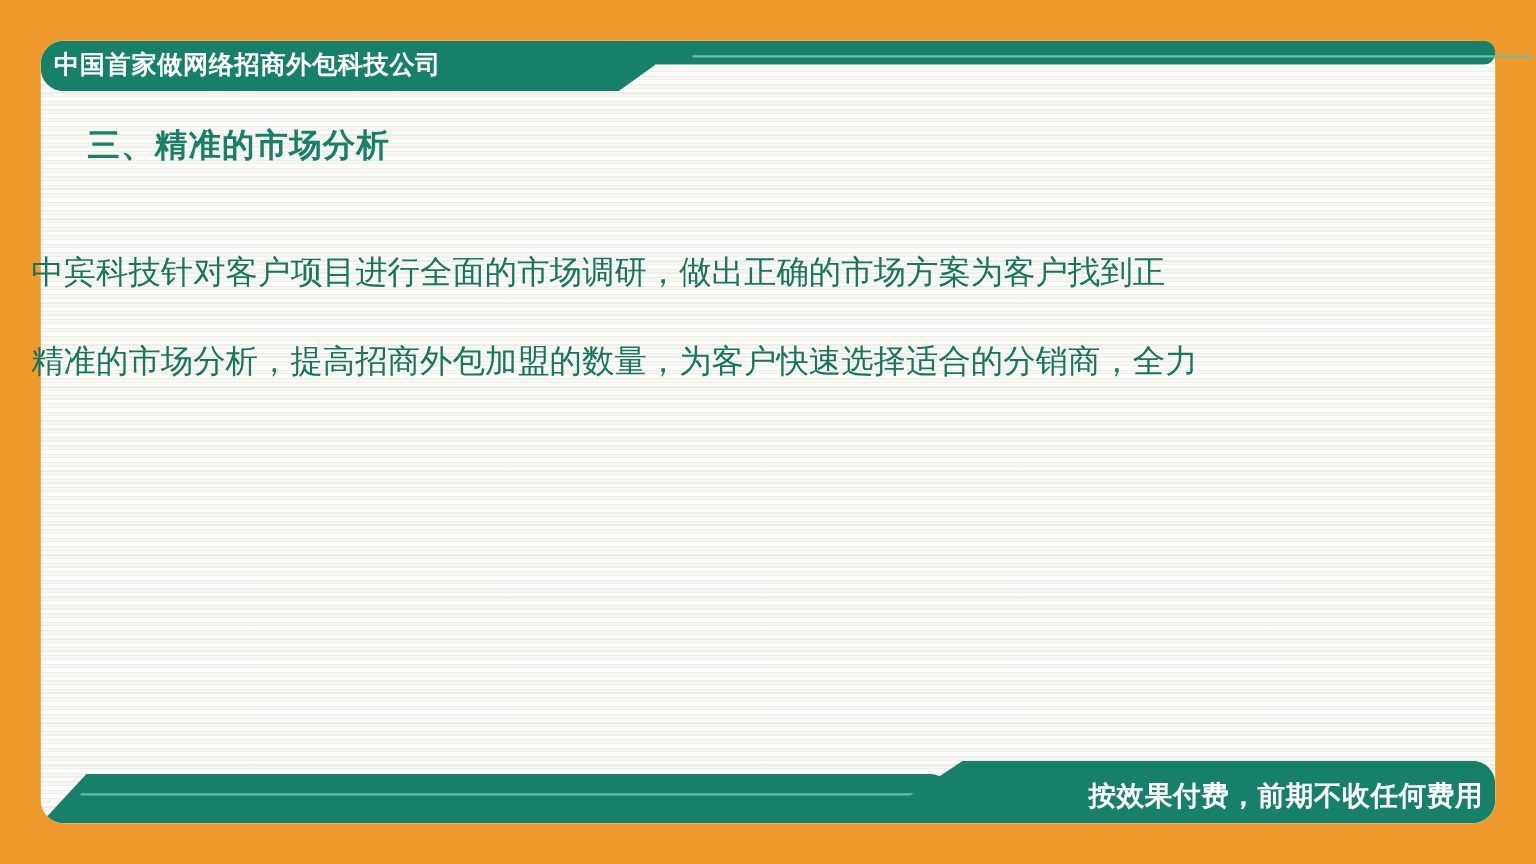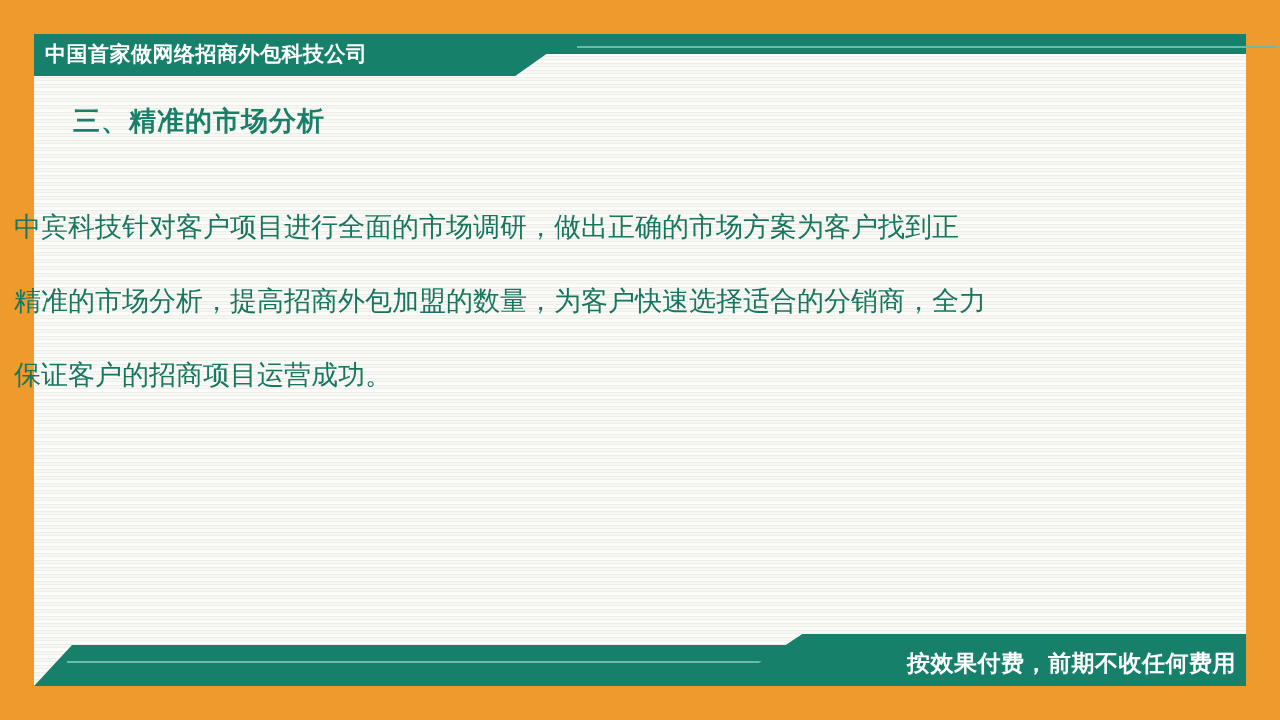--- a/index.html
+++ b/index.html
@@ -1,15 +1,15 @@
 <!DOCTYPE html>
 <html><head>
 <meta charset="utf-8">
 <style>
-  * { margin:0; padding:0; box-sizing:border-box; }
+  * { margin:0; padding:0; box-sizing:border-box;border-radius:19px; }
 
   html, body {
     width:1280px; height:720px;
     overflow:hidden;
   }
 
   body {
     background:#ef9a2c;
     font-family:"Liberation Sans", sans-serif;
     position:relative;
@@ -96,21 +96,21 @@
     color:#1a7f68;
     font-size:27px;
     font-weight:bold;
     letter-spacing:1px;
     white-space:nowrap;
     margin-left:44px;
   }
 
   #body-paragraph {
     position:absolute;
-    left:14px; top:190px;
+    left:26px; top:190px;
     width:1146px;
     color:#18765f;
     font-family:"Liberation Serif", "DejaVu Serif", serif;
     font-size:27px;
     line-height:74px;
     text-align:justify;
     text-justify:inter-character;
   }
   #body-paragraph .line { display:block; white-space:nowrap; }
 
@@ -172,21 +172,20 @@
   <div id="header-right-bar"></div>
   <div id="header-hairline"></div>
   <div id="header-title-text">中国首家做网络招商外包科技公司</div>
 </div>
 
 <div id="section-heading">三、精准的市场分析</div>
 
 <div id="body-paragraph">
   <span class="line">中宾科技针对客户项目进行全面的市场调研，做出正确的市场方案为客户找到正</span>
   <span class="line">精准的市场分析，提高招商外包加盟的数量，为客户快速选择适合的分销商，全力</span>
-  <span class="line">保证客户的招商项目运营成功。</span>
 </div>
 
 <div id="footer-band">
   <div id="footer-left-bar"></div>
   <div id="footer-hairline"></div>
   <div id="footer-slogan-block">
     <div id="footer-slogan-text">按效果付费，前期不收任何费用</div>
   </div>
 </div>
 

